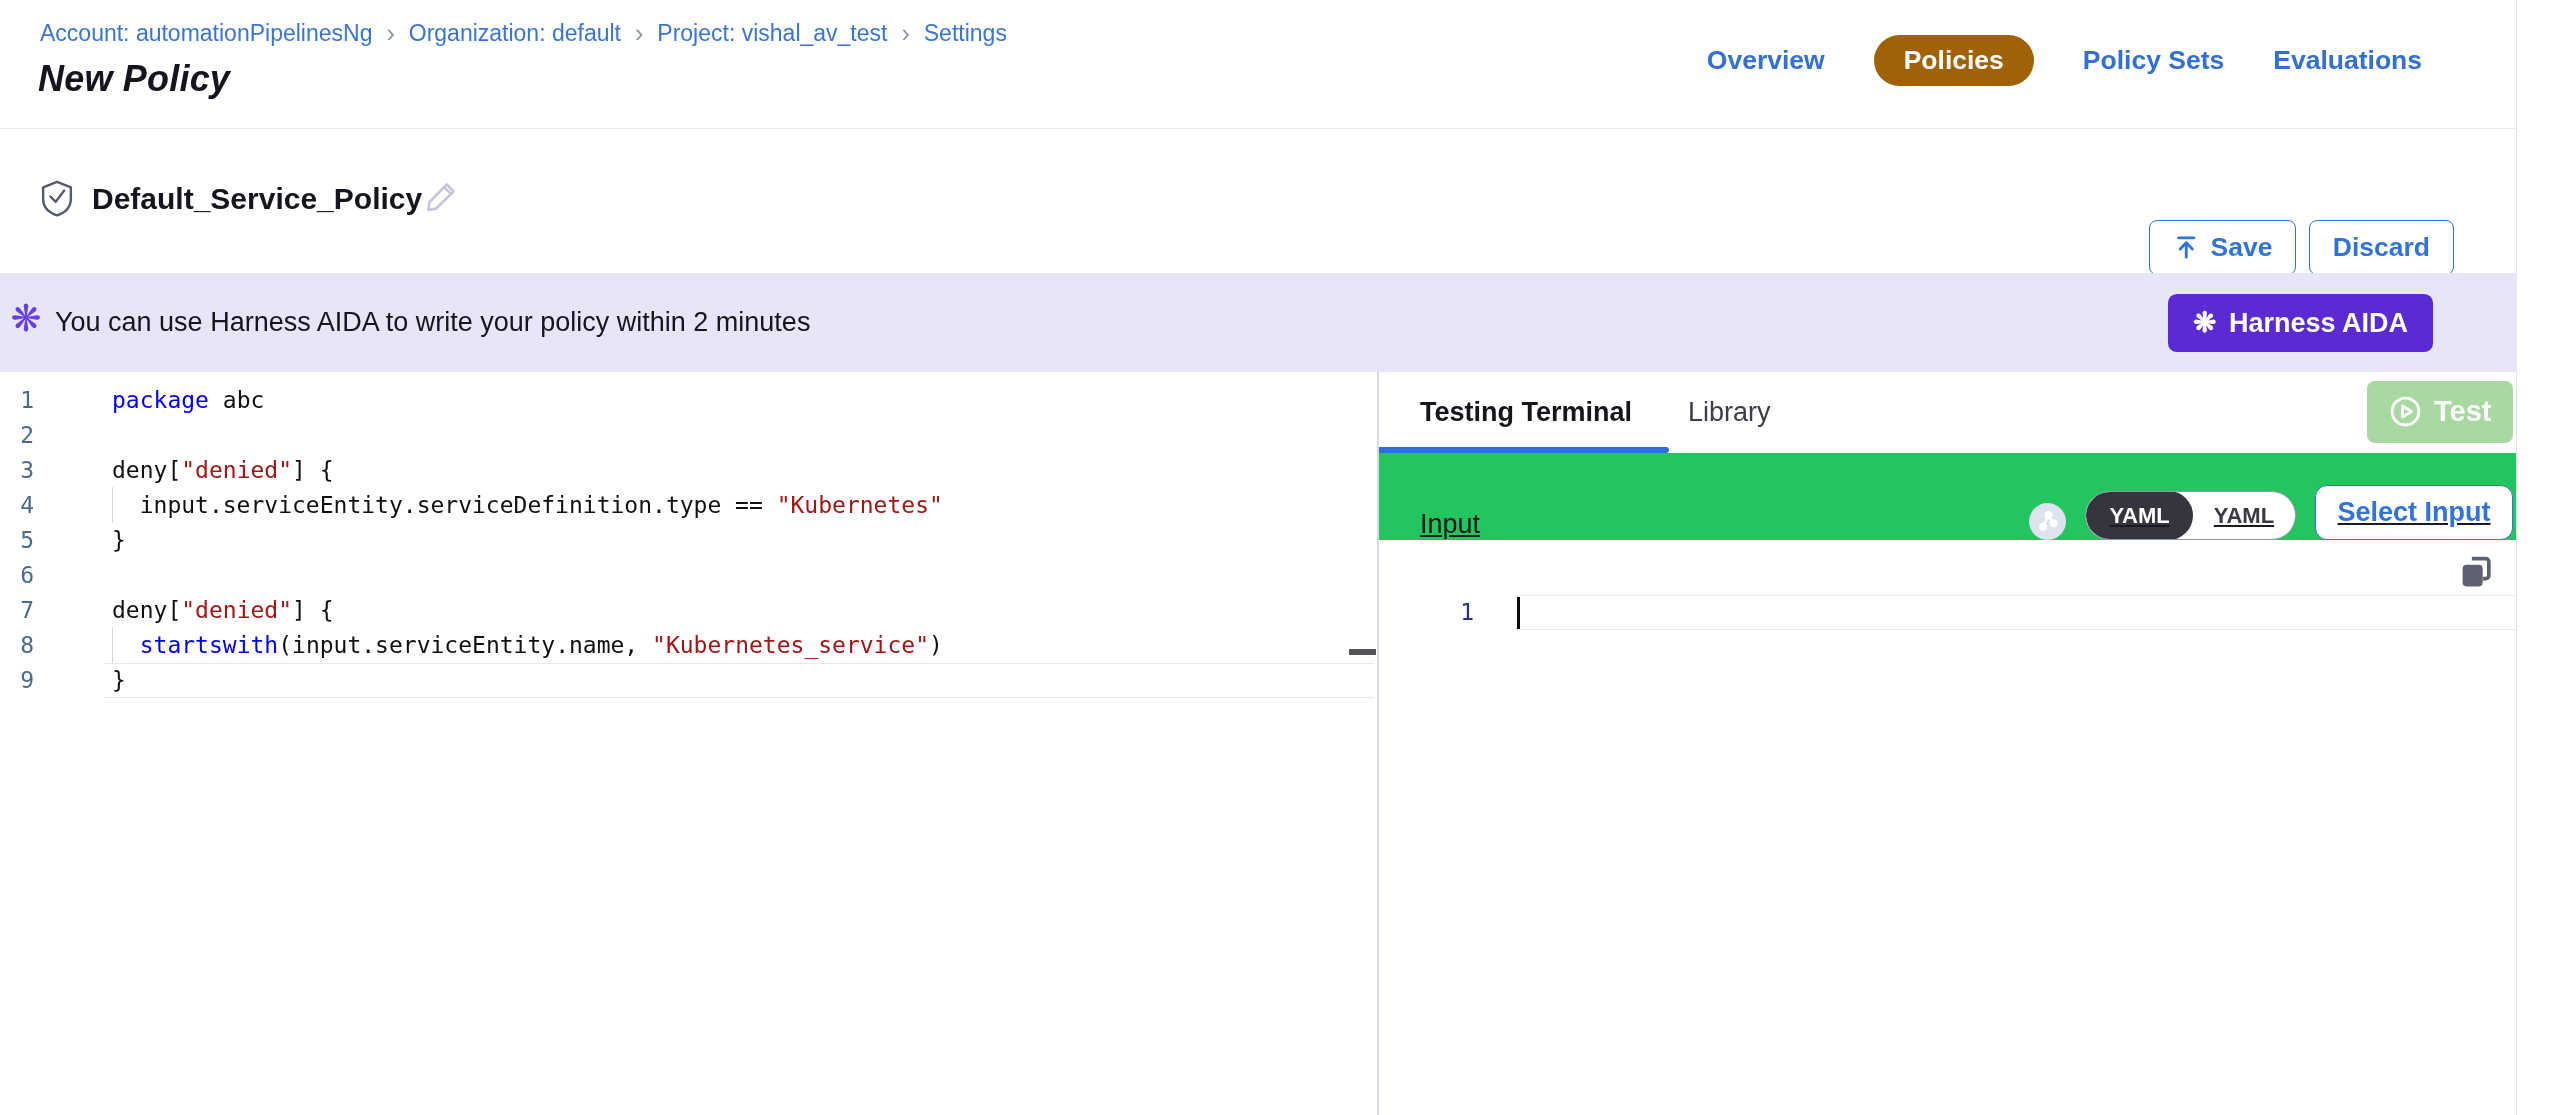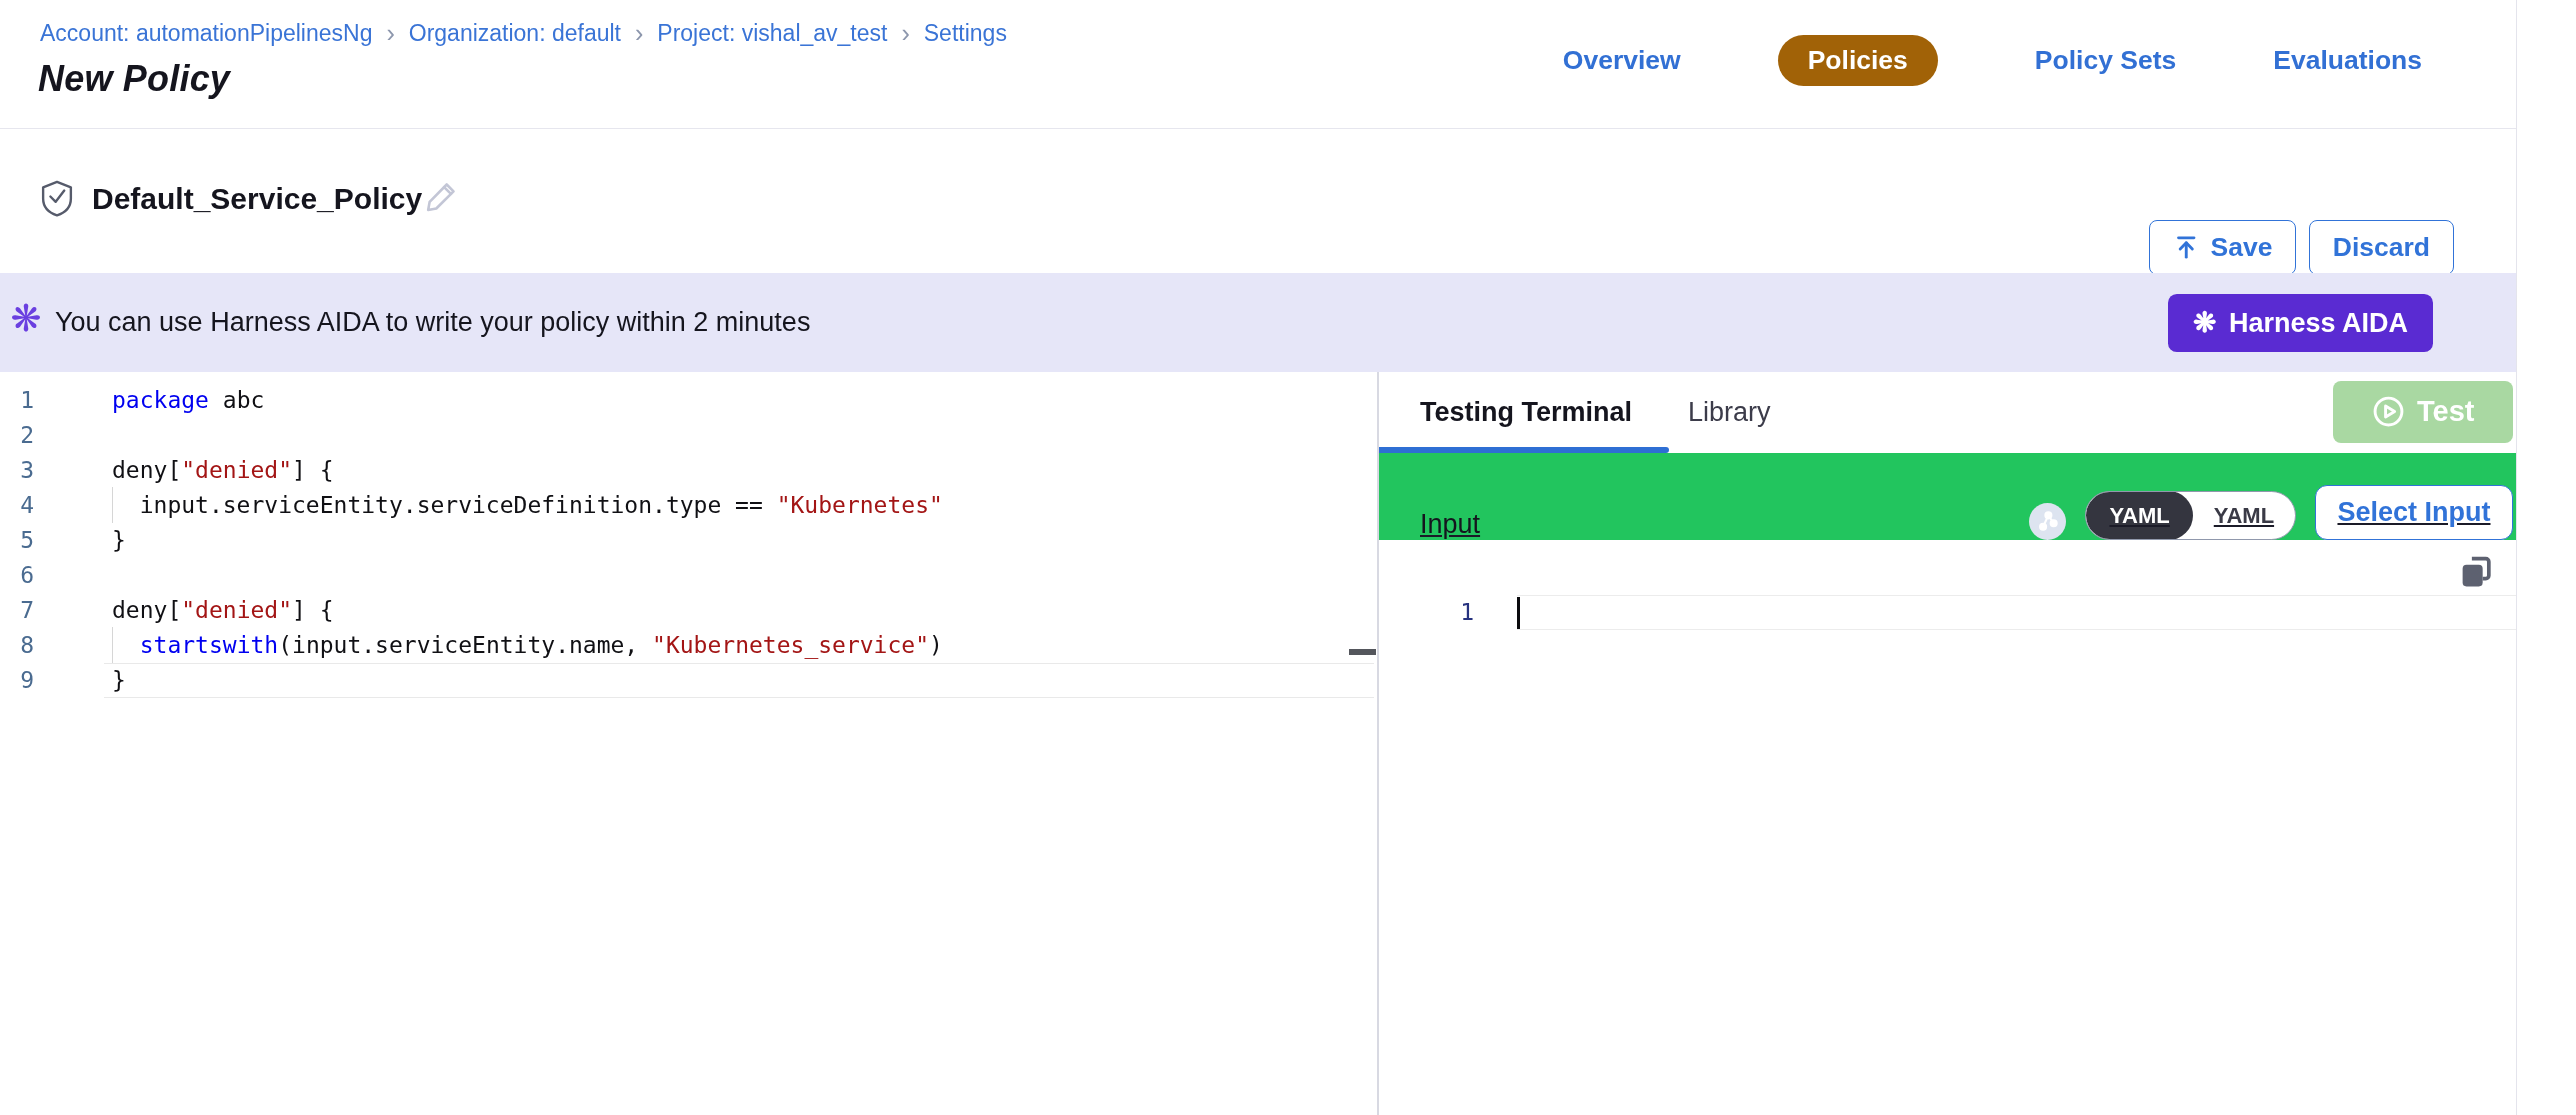--- a/index.html
+++ b/index.html
@@ -8,21 +8,21 @@
   .page { position:relative; width:2576px; height:1116px; background:#fff; }
   .right-gutter { position:absolute; top:0; left:2516px; width:0.9px; height:1116px; background:#e4e4ec; }
 
   
   .hdr { position:absolute; top:0; left:0; width:2516px; height:129px; background:#fff; border-bottom:1.8px solid #e6e6ee; }
   .breadcrumb { position:absolute; top:19.4px; left:40px; font-size:23px; color:#3a74d6; display:flex; align-items:center; }
   .breadcrumb a { color:#3a74d6; text-decoration:none; cursor:pointer; }
   .breadcrumb .sep { color:#8d97ad; margin:0 14px; font-size:25px; }
   .page-title { position:absolute; top:58px; left:38px; font-size:36px; font-weight:700; color:#15151e; letter-spacing:0.2px;font-style:italic; }
   .top-nav { position:absolute; top:35px; right:94px; display:flex; align-items:center; gap:49px; }
-  .nav-item { font-size:26.5px; font-weight:600; color:#3270d4; cursor:pointer; white-space:nowrap;margin-left:48px; }
+  .nav-item { font-size:26.5px; font-weight:600; color:#3270d4; cursor:pointer; white-space:nowrap; }
   .nav-item.active { background:#a16207; color:#fff; border-radius:30px; padding:10px 30px; }
 
   
   .policy-row { position:absolute; top:131px; left:0; width:2516px; height:140px; background:#fff; }
   .shield { position:absolute; top:49px; left:41px; }
   .policy-name { position:absolute; top:51px; left:92px; font-size:30px; font-weight:700; color:#15151e; }
   .pencil { position:absolute; top:46px; left:422px; cursor:pointer; }
   .actions { position:absolute; top:49px; right:62px; display:flex; gap:12.4px; }
   .btn-outline { display:flex; align-items:center; gap:10.6px; height:55px; padding:0 23px;
     background:#fff; border:1.8px solid #3173d8; border-radius:8px; color:#3173d8;
@@ -55,21 +55,21 @@
   .tok-p { color:#101014; }
   .minimap-mark { position:absolute; top:277px; left:1349px; width:26.5px; height:6.2px; background:#54565c; }
 
   
   .terminal { position:absolute; top:0; left:1379px; width:1137px; height:744px; background:#fff; }
   .tabs { position:absolute; top:0; left:0; width:100%; height:81px; background:#fff; display:flex; align-items:center; gap:56px; padding-left:41px; }
   .tab { font-size:27px; color:#3c3c4a; cursor:pointer; }
   .tab.active { font-weight:700; color:#15151e; }
   .tab-underline { position:absolute; top:75px; left:0; width:290px; height:6.2px; background:#2e6fd4; border-radius:0 3.5px 3.5px 0; }
   .test-btn { position:absolute; top:8.8px; right:3.5px; height:62px; display:flex; align-items:center; gap:10.6px;
-    padding:0 38px; background:#a9d8a2; border:none; border-radius:8px; color:#fff;
+    padding:0 21px; background:#a9d8a2; border:none; border-radius:8px; color:#fff;
     font-size:29px; font-weight:700; font-family:inherit; cursor:default; }
   .input-bar { position:absolute; top:81px; left:0; width:100%; height:87px; background:#22c55e;
     display:flex; align-items:flex-end; padding:0 3.5px 0 41px;text-decoration:underline; }
   .input-label { font-size:27px; color:#15151e; }
   .input-bar .spacer { flex:1; }
   .node-icon { width:37px; height:37px; margin-right:19.4px; flex:0 0 37px; }
   .fmt-toggle { display:flex; align-items:center; background:#fff; border:1.8px solid #9098ac; border-radius:26.5px; height:49px; overflow:hidden; margin-right:19.4px; }
   .fmt-opt { font-size:22px; font-weight:700; color:#3a3a46; padding:0 21px; height:49px; display:flex; align-items:center; cursor:pointer; }
   .fmt-opt.sel { background:#34353f; color:#fff; border-radius:25px; height:49px; padding:0 23px; }
   .select-input-btn { height:55px; padding:0 21px; background:#fff; border:1.8px solid #3173d8; border-radius:12px;

